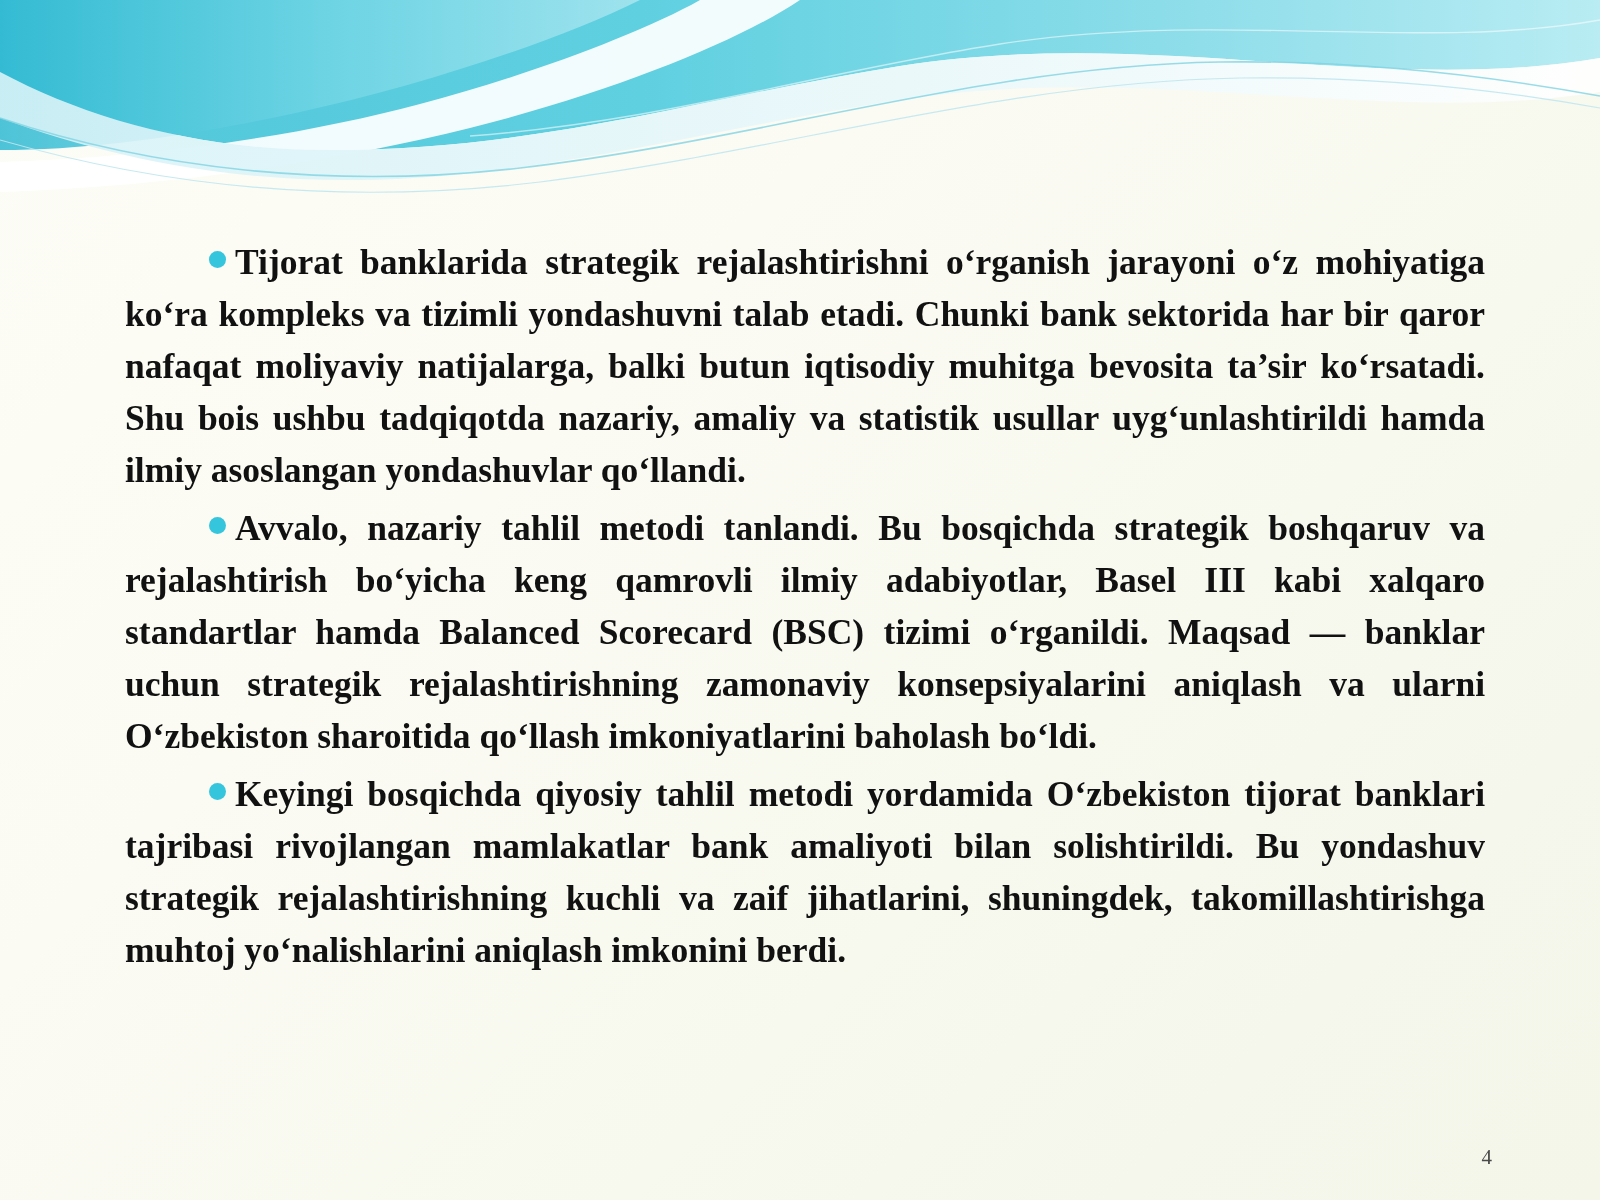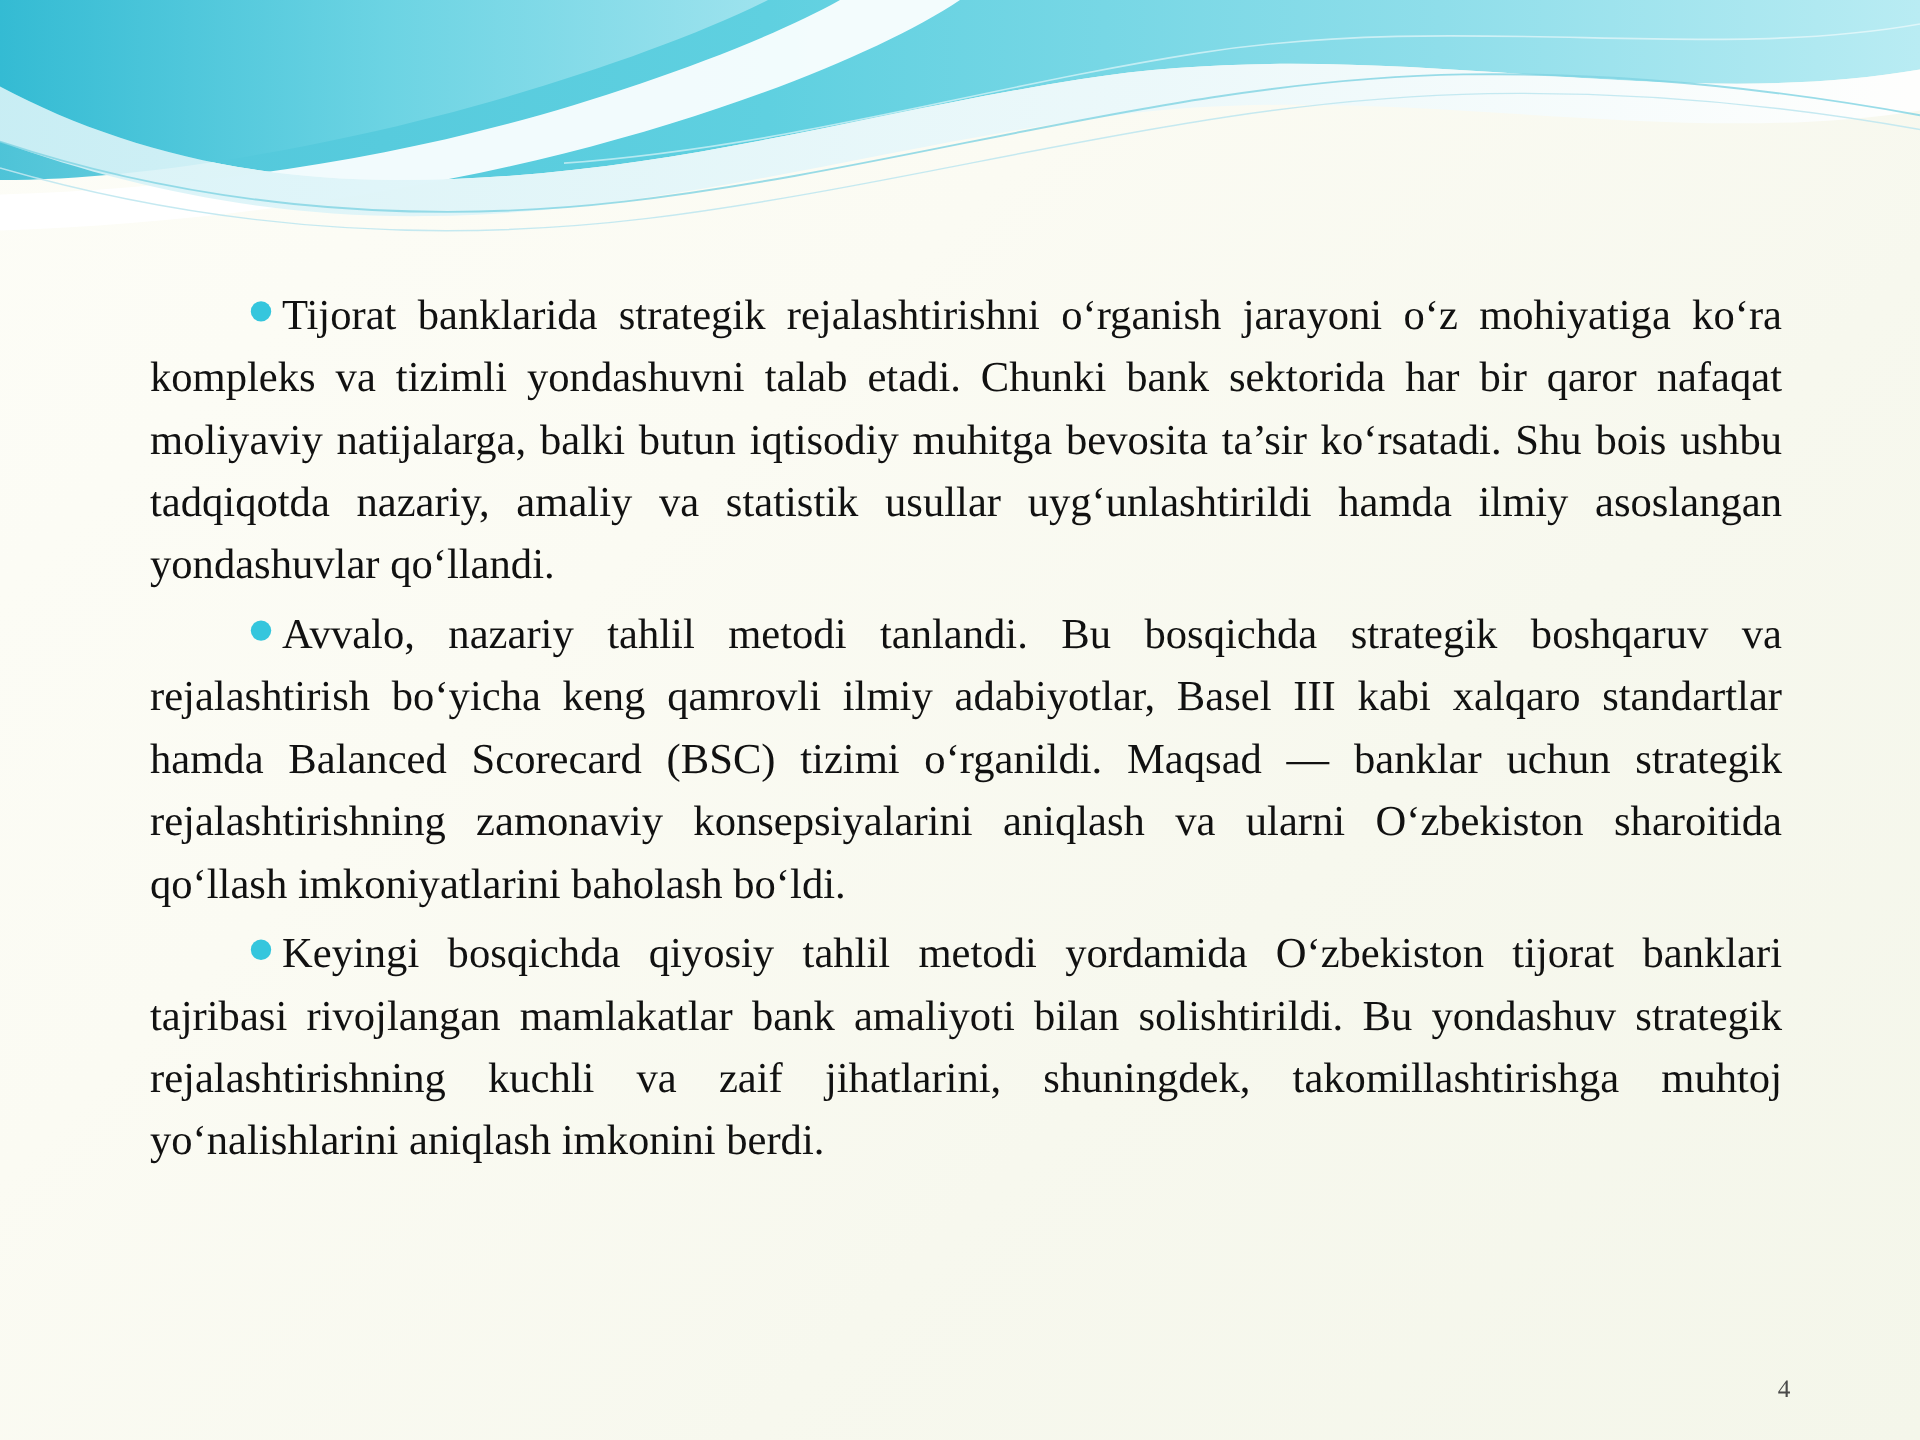--- a/index.html
+++ b/index.html
@@ -45,20 +45,21 @@
   }
   .para {
     position: relative;
     text-align: justify;
     text-justify: inter-word;
     font-size: 35.5px;
     line-height: 1.465;
     color: #111111;
     margin: 0 0 6px 0;
     padding: 0;
+    font-weight: bold;
   }
   .para .indent-bullet {
     display: inline-block;
     width: 110px;
     text-align: right;
     vertical-align: baseline;
   }
   .bullet-dot {
     display: inline-block;
     width: 17px;

